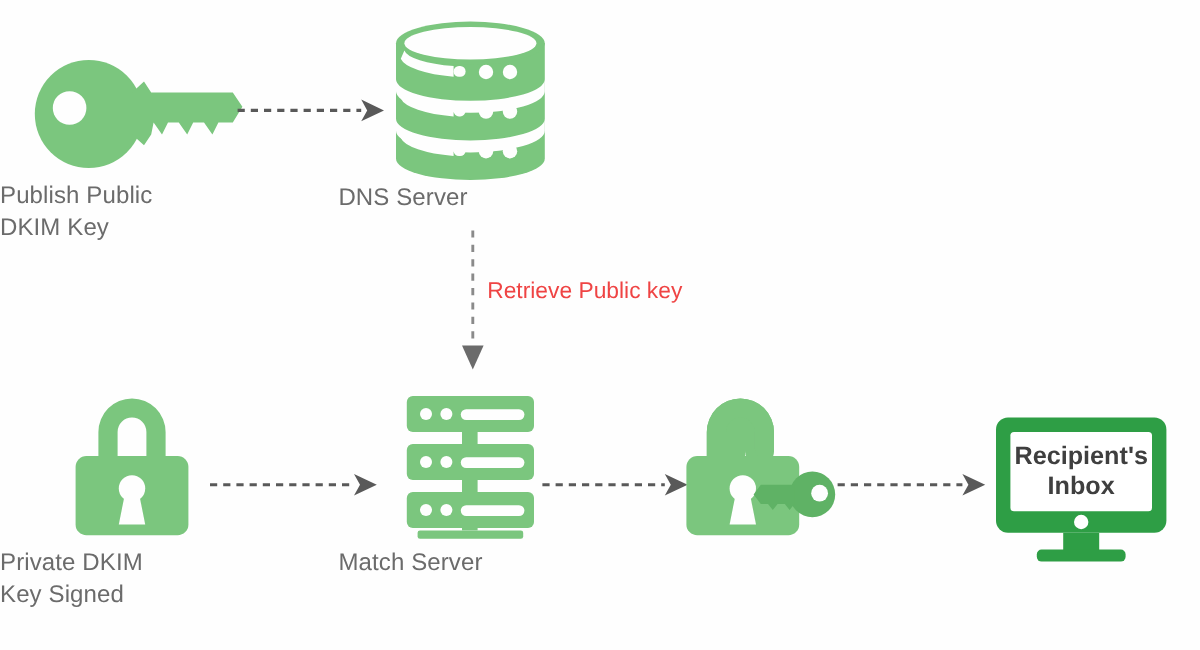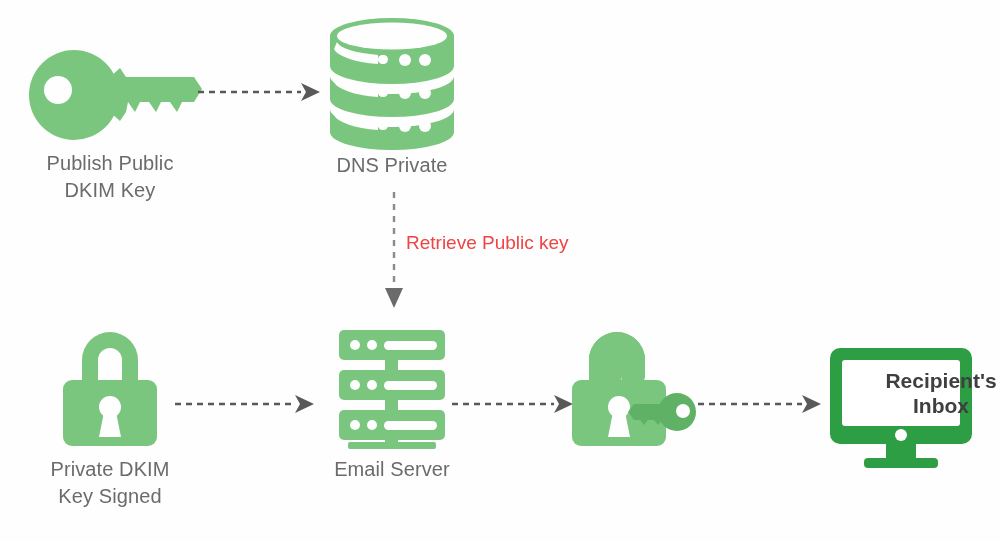--- a/index.html
+++ b/index.html
@@ -13,21 +13,21 @@
     height: 542px;
     background: #fefefe;
     font-family: "Liberation Sans", sans-serif;
     overflow: hidden;
   }
   .node {
     position: absolute;
   }
   .label {
     position: absolute;
-    text-align: center;
+    text-align: left;
     color: #6b6b6b;
     font-size: 20px;
     line-height: 27px;
     font-family: "Liberation Sans", sans-serif;
     font-weight: 400;
     white-space: pre-line;
     letter-spacing: 0.1px;
   }
   .edge-label {
     position: absolute;
@@ -84,21 +84,21 @@
       <rect x="50" y="70" width="10" height="9" rx="4.5" fill="#fefefe"></rect>
       <circle cx="77" cy="75" r="6" fill="#fefefe"></circle>
       <circle cx="97" cy="75" r="6" fill="#fefefe"></circle>
 
       <path d="M6 97 A62 18 0 0 0 50 112 L50 103 A58 15 0 0 1 9 90 Z" fill="#fefefe"></path>
       <rect x="50" y="103" width="10" height="9" rx="4.5" fill="#fefefe"></rect>
       <circle cx="77" cy="108" r="6" fill="#fefefe"></circle>
       <circle cx="97" cy="108" r="6" fill="#fefefe"></circle>
     </svg>
   </div>
-  <div class="label" style="left:282px; top:152px; width:220px;">DNS Private</div>
+  <div class="label" style="left:282px; top:152px; width:220px;">DNS Server</div>
 
   <div class="node" style="left:382px; top:192px;">
     <svg width="24" height="118" viewBox="0 0 24 118">
       <line x1="12" y1="0" x2="12" y2="96" stroke="#8a8a8a" stroke-width="2.4" stroke-dasharray="6,6"></line>
       <path d="M3 96 L21 96 L12 116 Z" fill="#6b6b6b"></path>
     </svg>
   </div>
   <div class="edge-label" style="left:406px; top:232px;">Retrieve Public key</div>
 
   <div class="node" style="left:58px; top:324px;">
@@ -143,21 +143,21 @@
 
       <circle cx="21" cy="55" r="5" fill="#fefefe"></circle>
       <circle cx="38" cy="55" r="5" fill="#fefefe"></circle>
       <rect x="50" y="51" width="53" height="9" rx="4.5" fill="#fefefe"></rect>
 
       <circle cx="21" cy="95" r="5" fill="#fefefe"></circle>
       <circle cx="38" cy="95" r="5" fill="#fefefe"></circle>
       <rect x="50" y="91" width="53" height="9" rx="4.5" fill="#fefefe"></rect>
     </svg>
   </div>
-  <div class="label" style="left:282px; top:456px; width:220px;">Email Server</div>
+  <div class="label" style="left:282px; top:456px; width:220px;">Match Server</div>
 
   <div class="node" style="left:452px; top:392px;">
     <svg width="124" height="24" viewBox="0 0 124 24">
       <line x1="0" y1="12" x2="102" y2="12" stroke="#595959" stroke-width="2.6" stroke-dasharray="6,5"></line>
       <path d="M102 3 L121 12 L102 21 L107 12 Z" fill="#595959"></path>
     </svg>
   </div>
 
   <div class="node" style="left:572px; top:324px;">
     <svg width="125" height="124" viewBox="0 0 125 124">
@@ -192,17 +192,17 @@
       <rect x="2" y="2" width="142" height="96" rx="10" fill="#2e9e45"></rect>
       <rect x="14" y="14" width="118" height="66" rx="3" fill="#ffffff"></rect>
       <circle cx="73" cy="89" r="6" fill="#ffffff"></circle>
       <rect x="58" y="98" width="30" height="16" fill="#2e9e45"></rect>
       <rect x="36" y="112" width="74" height="10" rx="4" fill="#2e9e45"></rect>
     </svg>
     <div style="position:absolute; left:14px; top:14px; width:118px; height:66px;
                 display:flex; align-items:center; justify-content:center;
                 font-family:'Liberation Sans', sans-serif; font-weight:bold;
                 font-size:21px; line-height:25px; color:#3f3f3f; text-align:center;
-                white-space:pre-line;padding-left:40px;">Recipient's
+                white-space:pre-line;">Recipient's
 Inbox</div>
   </div>
 
 </div>
 
 </body></html>

